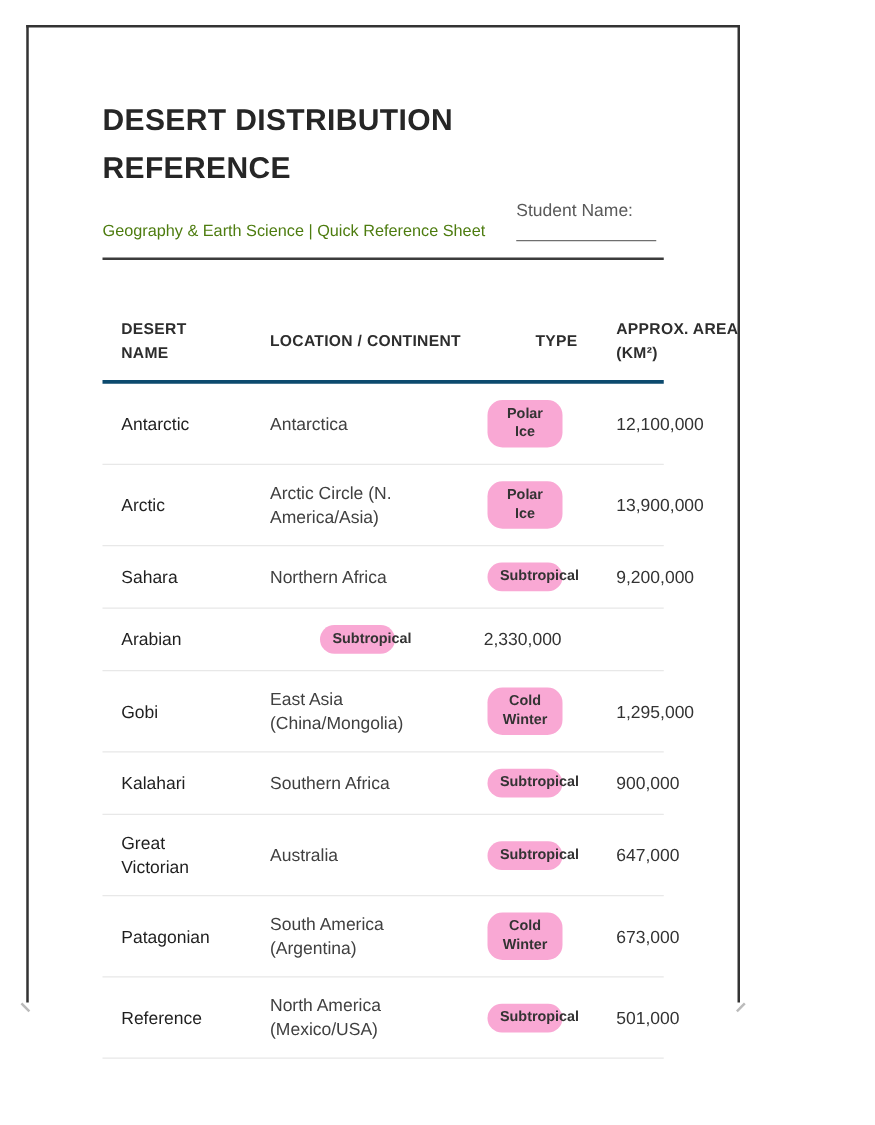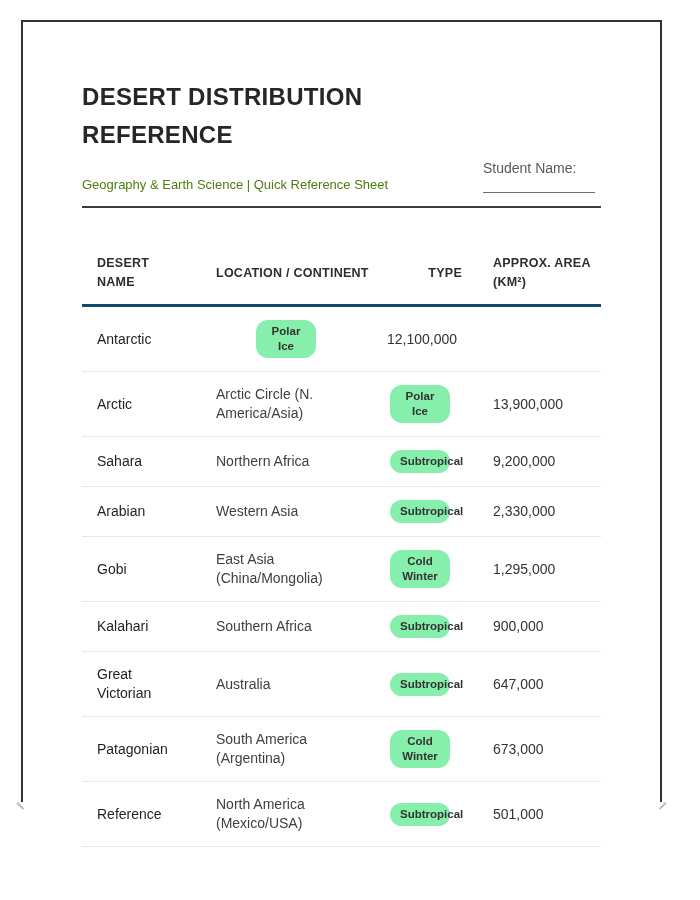--- a/index.html
+++ b/index.html
@@ -1,19 +1,19 @@
 <!DOCTYPE html>
 <html><head>
 <meta charset="utf-8">
 <style>
   * { margin:0; padding:0; box-sizing:border-box; }
   html,body { width:700px; height:900px; background:#ffffff;
     font-family:"Liberation Sans", sans-serif; color:#222; }
   .page {
-    position:relative; margin:20px 0 0 21px; width:641px; height:782px;
+    position:relative; margin:20px 0 0 21px; width:571px; height:782px;
     border:2px solid #333; border-bottom:none; background:#fff;
   }
   .tear { position:absolute; width:9px; height:1.5px; background:#bbb; }
   .tear-left  { left:-7px; bottom:-4px; transform:rotate(45deg); }
   .tear-right { right:-7px; bottom:-4px; transform:rotate(-45deg); }
   .content { padding:56px 59px 0 59px; }
 
   .head-row { display:flex; justify-content:space-between; align-items:flex-end; }
   .title {
     font-size:24px; font-weight:700; color:#262626; line-height:38px;
@@ -42,21 +42,21 @@
   .cell { font-size:14px; line-height:19px; }
   .cell.name { padding-left:15px; font-weight:400; color:#1f1f1f; }
   .cell.name span { display:inline-block; max-width:90px; }
   .cell.loc  { color:#404040; }
   .cell.loc span { display:inline-block; max-width:112px; }
   .cell.type { text-align:center; padding-right:22px; }
   .cell.area { padding-left:9px; color:#333; }
 
   .badge {
     display:inline-block; max-width:60px; padding:4px 10px;
-    background:#86efac; border-radius:12px; text-align:center;
+    background:#f9a8d4; border-radius:12px; text-align:center;
     font-size:11.5px; font-weight:600; color:#333; line-height:15px;
   }
 </style>
 </head>
 <body>
 
 <div class="page">
   <div class="tear tear-left"></div>
   <div class="tear tear-right"></div>
 
@@ -78,41 +78,41 @@
     <div class="tgrid thead">
       <div class="th c1">DESERT NAME</div>
       <div class="th c2">LOCATION / CONTINENT</div>
       <div class="th c3">TYPE</div>
       <div class="th c4">APPROX. AREA (KM²)</div>
     </div>
 
     <div>
   <div class="tgrid trow">
     <div class="cell name"><span>Antarctic</span></div>
+    <div class="cell loc"><span>Antarctica</span></div>
     <div class="cell type"><span class="badge">Polar Ice</span></div>
     <div class="cell area">12,100,000</div>
   </div>
 
   <div class="tgrid trow">
     <div class="cell name"><span>Arctic</span></div>
     <div class="cell loc"><span>Arctic Circle (N. America/Asia)</span></div>
     <div class="cell type"><span class="badge">Polar Ice</span></div>
     <div class="cell area">13,900,000</div>
   </div>
 
   <div class="tgrid trow">
     <div class="cell name"><span>Sahara</span></div>
     <div class="cell loc"><span>Northern Africa</span></div>
     <div class="cell type"><span class="badge">Subtropical</span></div>
     <div class="cell area">9,200,000</div>
   </div>
 
   <div class="tgrid trow">
     <div class="cell name"><span>Arabian</span></div>
-    <div class="cell loc"><span>Western Asia</span></div>
     <div class="cell type"><span class="badge">Subtropical</span></div>
     <div class="cell area">2,330,000</div>
   </div>
 
   <div class="tgrid trow">
     <div class="cell name"><span>Gobi</span></div>
     <div class="cell loc"><span>East Asia (China/Mongolia)</span></div>
     <div class="cell type"><span class="badge">Cold Winter</span></div>
     <div class="cell area">1,295,000</div>
   </div>

